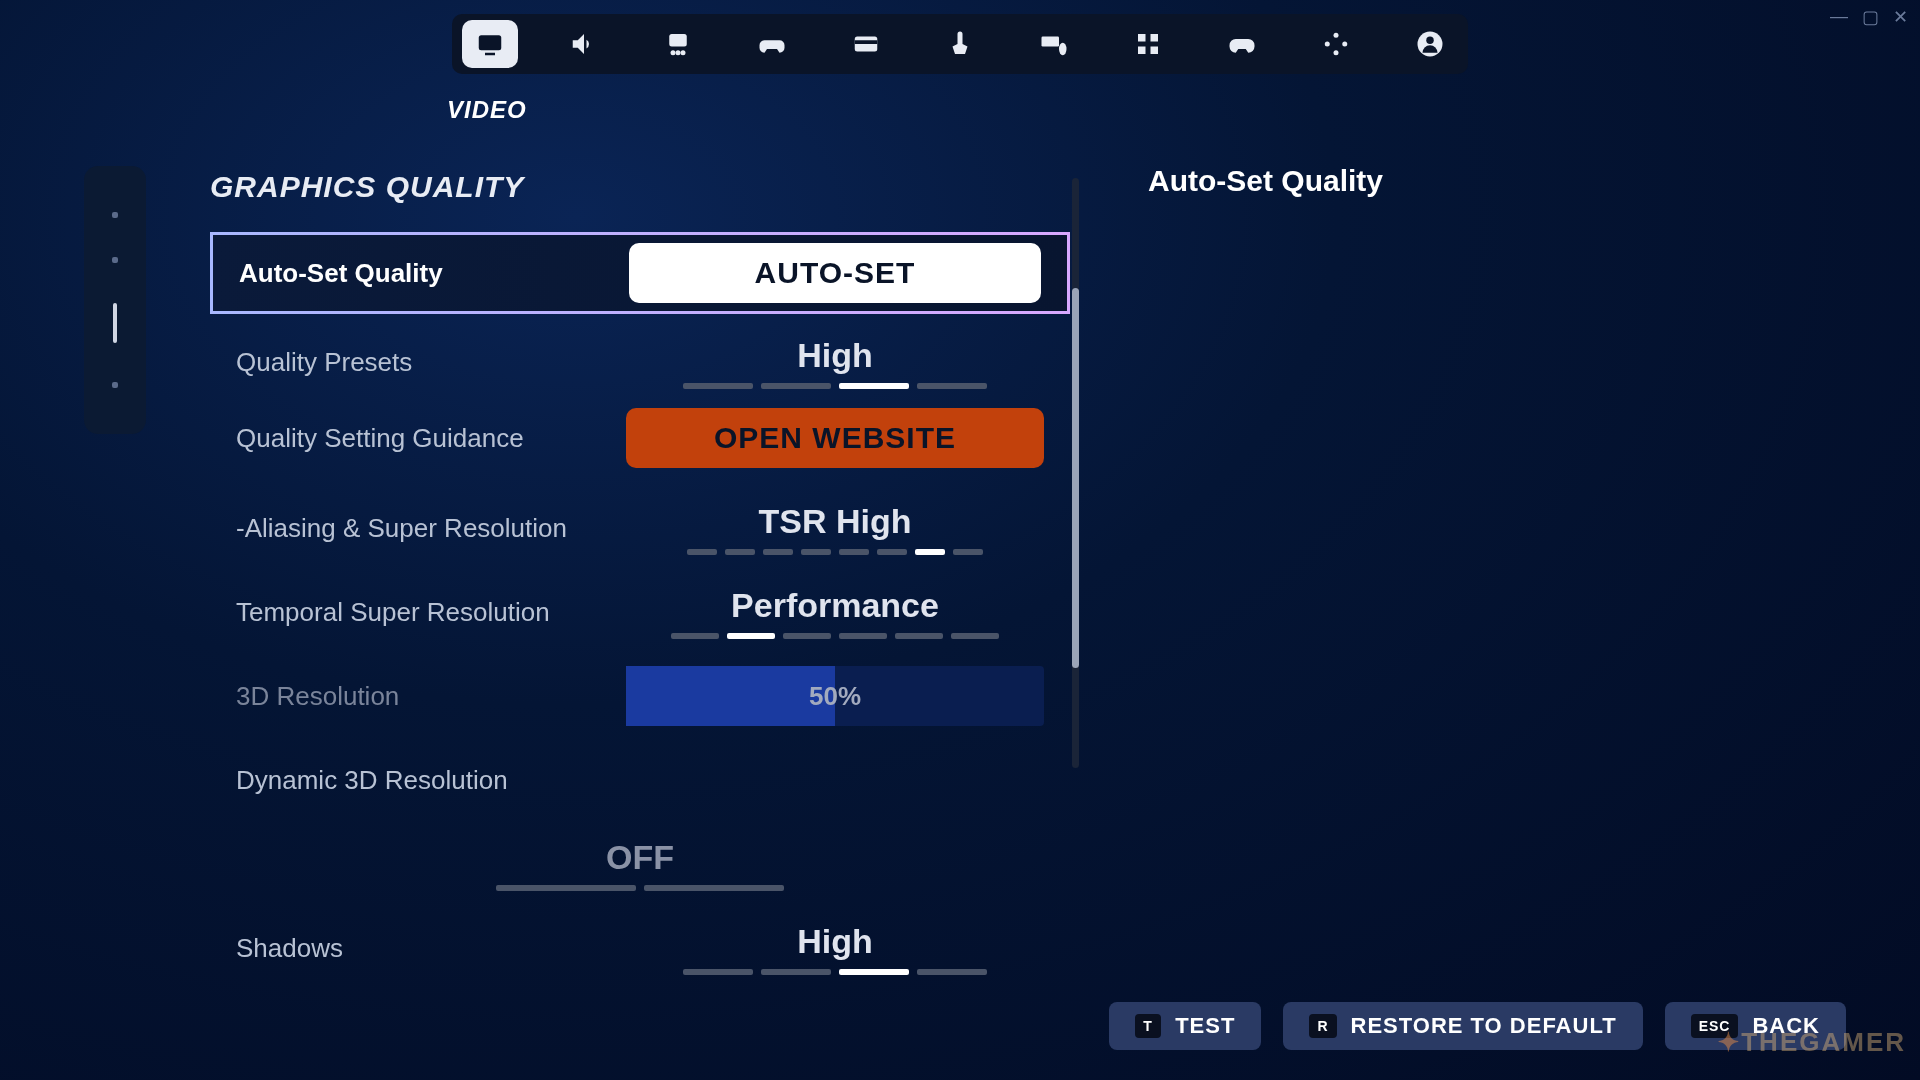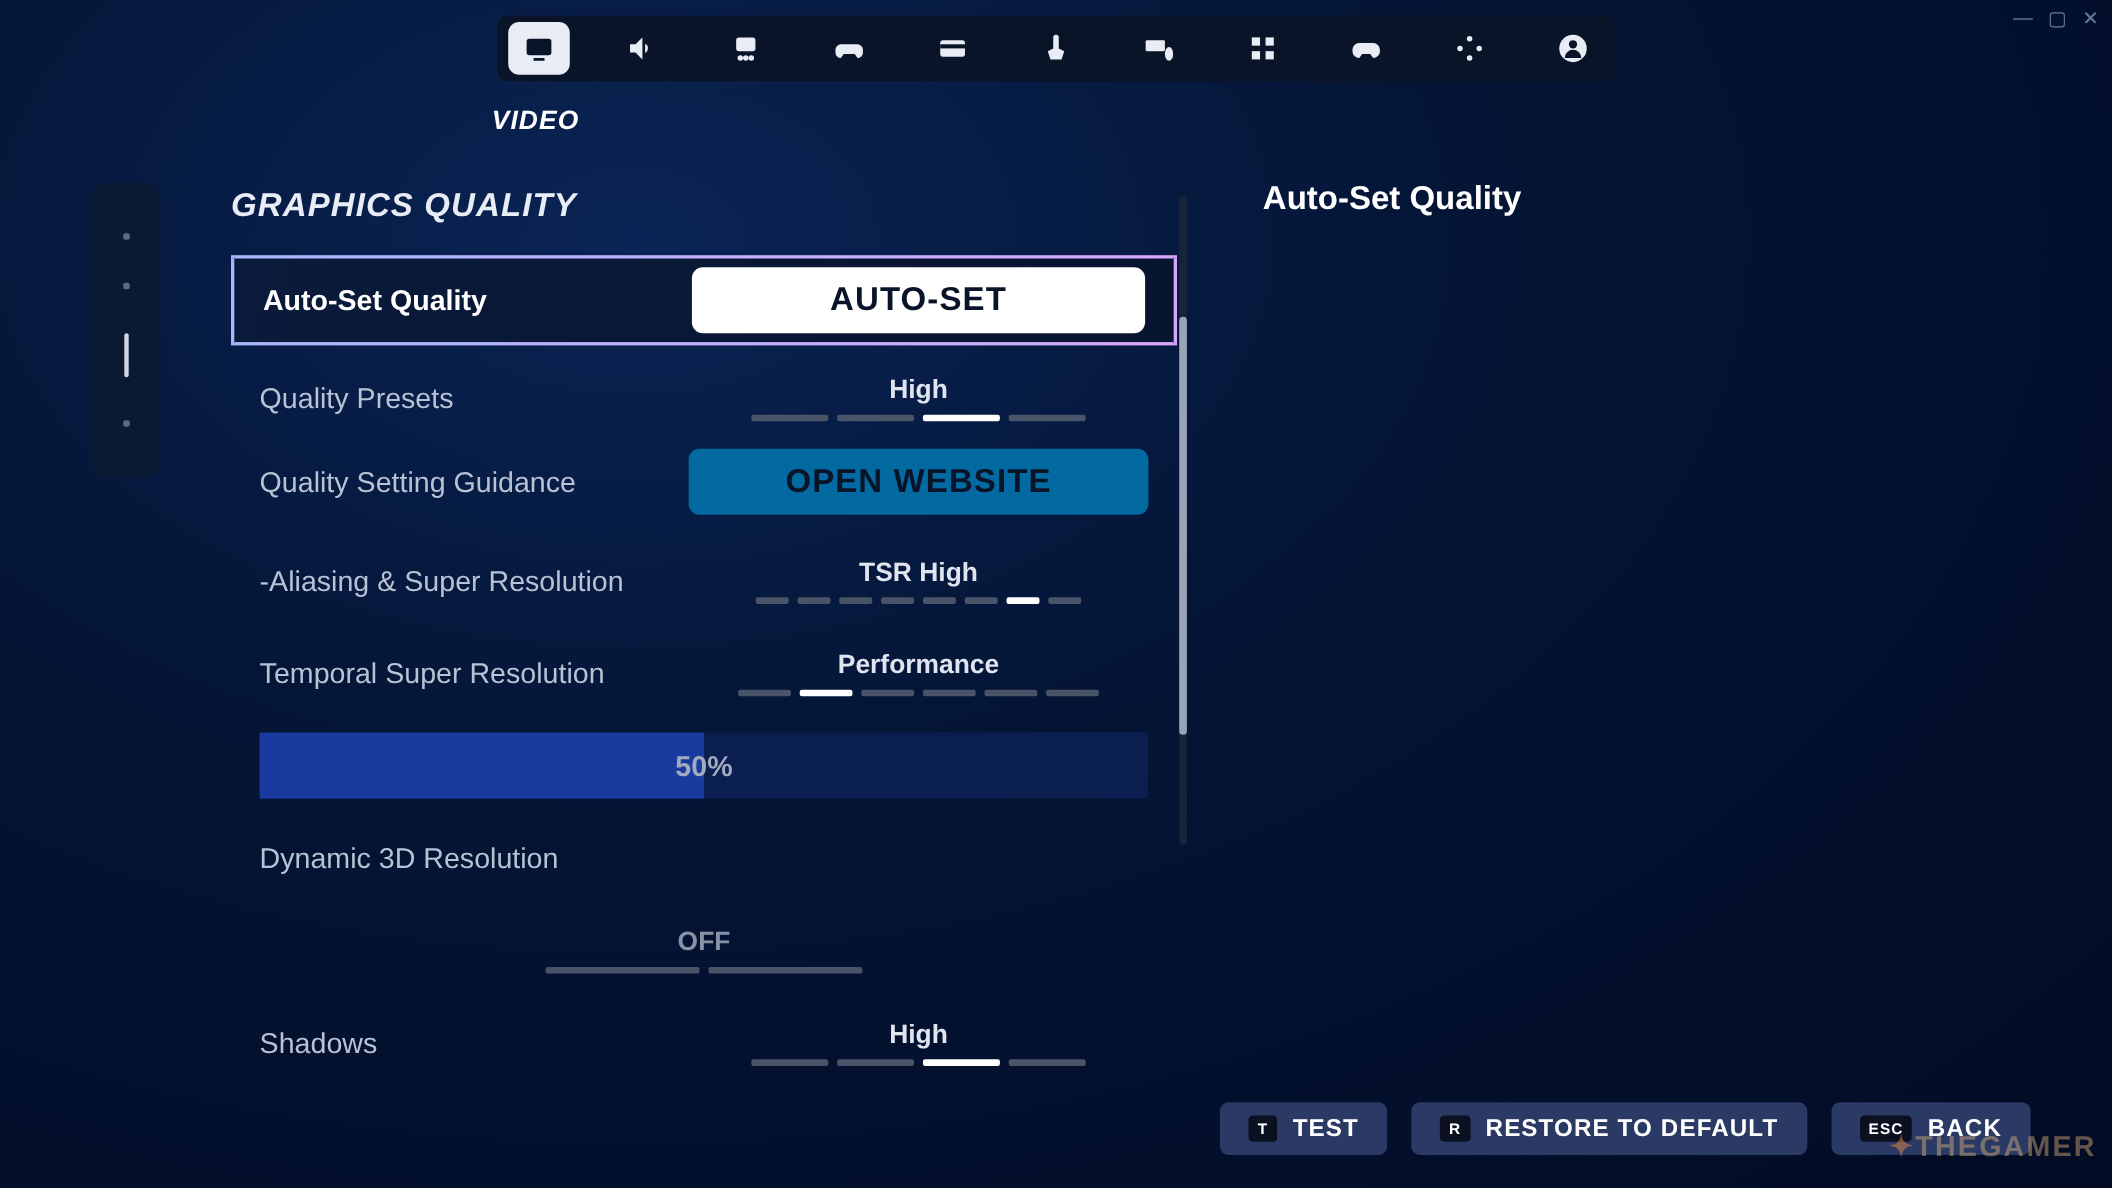--- a/index.html
+++ b/index.html
@@ -15,23 +15,23 @@
 .pip{width:6px;height:6px;background:#5a6a8a;border-radius:2px;}
 .pip.bar{width:4px;height:40px;background:#d0d6e4;border-radius:2px;}
 .main{position:absolute;left:210px;top:170px;width:860px;height:890px;overflow:hidden;}
 .section-title{font-size:30px;font-weight:900;font-style:italic;color:#e8ecf4;letter-spacing:1px;margin-bottom:28px;}
 .row{display:flex;align-items:center;height:76px;padding:0 26px;border-radius:10px;}
 .row .label{flex:0 0 390px;font-size:26px;font-weight:400;color:#b8c2d4;}
 .row.dim .label{color:#7a849a;}
 .row-selected{background:linear-gradient(90deg,#0a1a3a,#081530);border:3px solid;border-image:linear-gradient(90deg,#a8b8ff,#d8a8ff) 1;border-radius:12px;padding:4px 26px;height:82px;margin-bottom:10px;}
 .row-selected .label{color:#fff;font-weight:700;}
 .btn{flex:1;height:60px;background:#fff;color:#0a1428;font-size:30px;font-weight:900;letter-spacing:1px;border-radius:10px;display:flex;align-items:center;justify-content:center;cursor:pointer;}
-.btn.grey{background:#0369a1;color:#0a1428;}
+.btn.grey{background:#c2410c;color:#0a1428;}
 .value-wrap{flex:1;display:flex;flex-direction:column;align-items:center;gap:8px;}
-.value-text{font-size:24px;font-weight:600;color:#e0e4ee;}
+.value-text{font-size:34px;font-weight:600;color:#e0e4ee;}
 .segbar{display:flex;gap:8px;}
 .seg{height:6px;background:#4a5468;border-radius:2px;}
 .seg.on{background:#fff;}
 .slider-box{flex:1;height:60px;background:#0a1e50;border-radius:4px;position:relative;display:flex;align-items:center;justify-content:center;}
 .slider-fill{position:absolute;left:0;top:0;bottom:0;width:50%;background:#1a3aa0;}
 .slider-text{position:relative;font-size:26px;font-weight:600;color:#a2aabe;}
 .scrollbar{position:absolute;left:1072px;top:178px;width:7px;height:590px;background:#1a2438;border-radius:4px;}
 .scrollbar-thumb{position:absolute;top:110px;width:7px;height:380px;background:#9aa4b8;border-radius:4px;}
 .right-panel{position:absolute;left:1148px;top:164px;width:690px;}
 .right-title{font-size:30px;font-weight:800;color:#fff;margin-bottom:24px;}
@@ -183,20 +183,21 @@
           <div class="seg on" style="width:48px"></div>
           <div class="seg" style="width:48px"></div>
           <div class="seg" style="width:48px"></div>
           <div class="seg" style="width:48px"></div>
           <div class="seg" style="width:48px"></div>
       </div>
     </div>
   </div>
 
   <div class="row dim" style="margin-top:8px">
+    <div class="label">3D Resolution</div>
     <div class="slider-box">
       <div class="slider-fill"></div>
       <div class="slider-text">50%</div>
     </div>
   </div>
 
   <div class="row" style="margin-top:8px">
     <div class="label">Dynamic 3D Resolution</div>
   </div>
 

